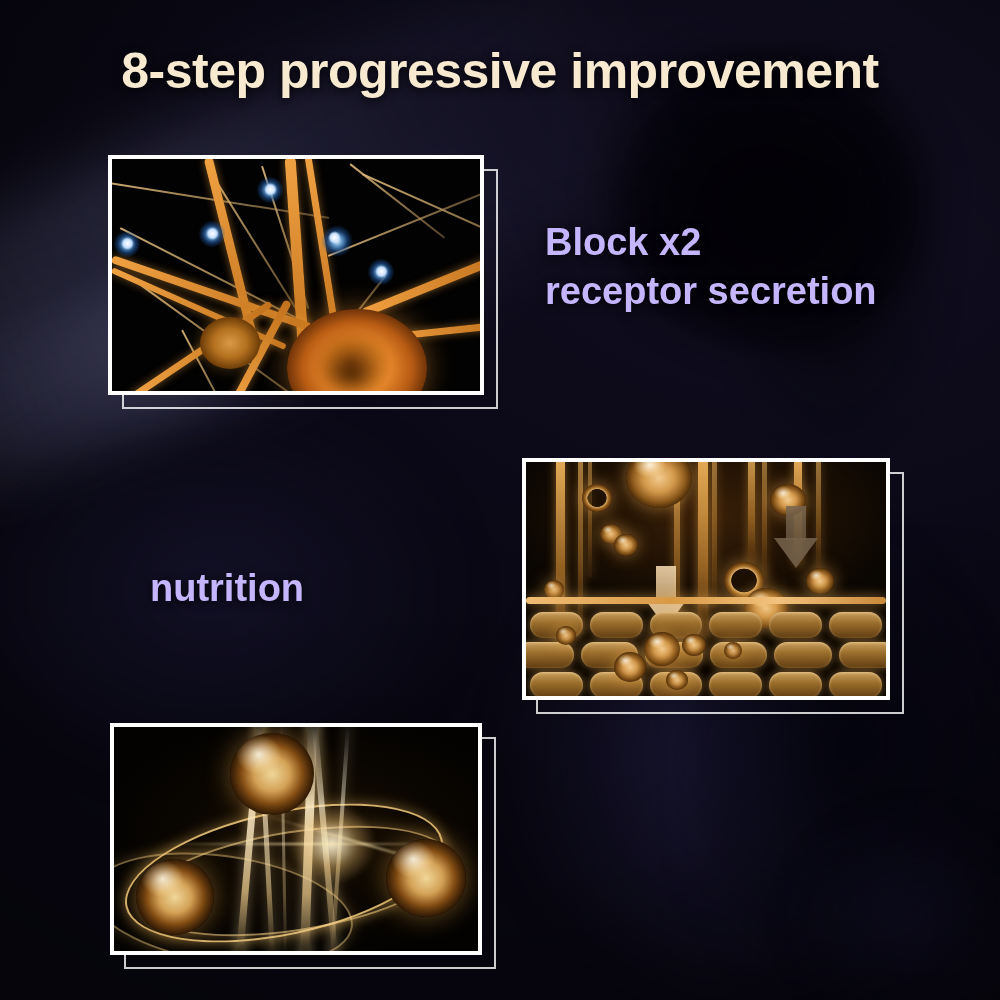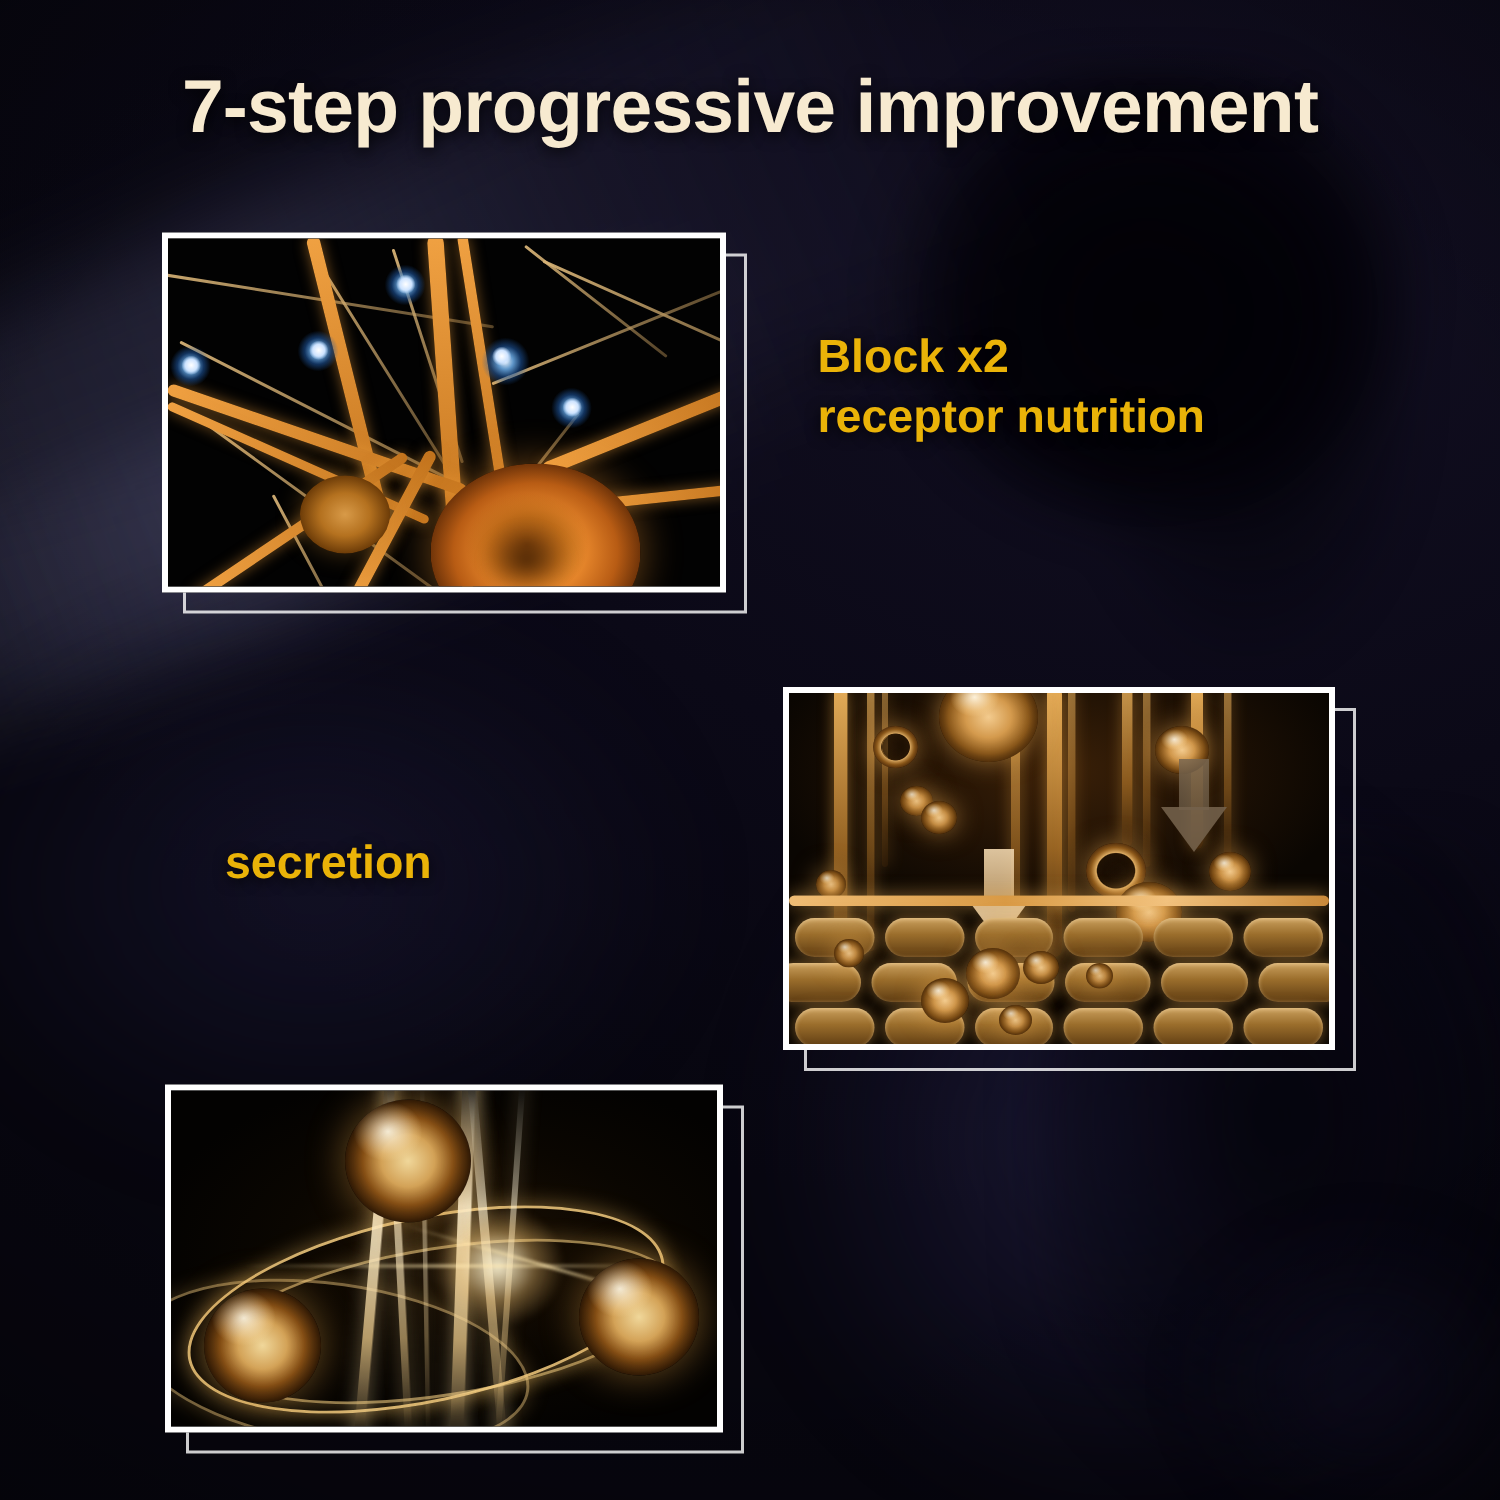--- a/index.html
+++ b/index.html
@@ -205,43 +205,43 @@
   .flare{
     position:absolute;
     background:radial-gradient(closest-side, rgba(255,246,214,.95), rgba(255,205,120,.35) 42%, rgba(0,0,0,0) 74%);
     filter:blur(2px);
   }
   .flare-x{position:absolute;background:linear-gradient(90deg,rgba(0,0,0,0),rgba(255,232,175,.75),rgba(0,0,0,0));height:2px;filter:blur(1px);}
 
   
   .caption{
     position:absolute;
-    color:#eab308;
-    font-size:31px;font-weight:bold;line-height:1.30;
+    color:#c4b5fd;
+    font-size:38px;font-weight:bold;line-height:1.30;
     text-shadow:0 2px 9px rgba(0,0,0,.8);
     white-space:pre-line;
   }
 </style>
 </head>
 <body>
 
 <div id="poster">
 
   <div class="bg-base"></div>
   <div class="bg-haze"></div>
   <div class="bg-haze2"></div>
   <div class="sil-head"></div>
   <div class="sil-hair"></div>
   <div class="sil-body"></div>
   <div class="sil-shoulder"></div>
   <div class="beam"></div>
   <div class="beam2"></div>
   <div class="bg-vignette"></div>
 
-  <div class="title">7-step progressive improvement</div>
+  <div class="title">8-step progressive improvement</div>
 
   <div class="panel-wrap" style="left:108px;top:155px;width:376px;height:240px;">
     <div class="panel-ghost"></div>
     <div class="panel">
       <div class="panel-inner">
         <div class="neuron-bg"></div>
 
         <div class="axonthin" style="left:-10px;top:22px;width:230px;height:2px;transform:rotate(9deg);"></div>
         <div class="axonthin" style="left:96px;top:8px;width:170px;height:2px;transform:rotate(58deg);"></div>
         <div class="axonthin" style="left:150px;top:6px;width:150px;height:2px;transform:rotate(72deg);"></div>
@@ -270,21 +270,21 @@
 
         <div class="syn" style="left:141px;top:14px;"></div>
         <div class="syn" style="left:83px;top:58px;"></div>
         <div class="syn" style="left:-2px;top:68px;"></div>
         <div class="syn" style="left:205px;top:62px;width:40px;height:40px;"></div>
         <div class="syn" style="left:252px;top:96px;"></div>
       </div>
     </div>
   </div>
 
-  <div class="caption" style="left:545px;top:218px;"><span>Block x2</span><br><span>receptor nutrition</span></div>
+  <div class="caption" style="left:545px;top:218px;"><span>Block x2</span><br><span>receptor secretion</span></div>
 
   <div class="panel-wrap" style="left:522px;top:458px;width:368px;height:242px;">
     <div class="panel-ghost"></div>
     <div class="panel">
       <div class="panel-inner">
         <div class="p2bg"></div>
 
         <div class="strand" style="left:30px;height:182px;"></div>
         <div class="strand" style="left:52px;width:5px;height:176px;opacity:.7;"></div>
         <div class="strand" style="left:62px;width:4px;height:120px;opacity:.55;"></div>
@@ -345,21 +345,21 @@
         <div class="drop" style="left:30px;top:164px;width:20px;height:19px;"></div>
         <div class="drop" style="left:118px;top:170px;width:36px;height:34px;"></div>
         <div class="drop" style="left:88px;top:190px;width:32px;height:30px;"></div>
         <div class="drop" style="left:156px;top:172px;width:24px;height:22px;"></div>
         <div class="drop" style="left:198px;top:180px;width:18px;height:17px;"></div>
         <div class="drop" style="left:140px;top:208px;width:22px;height:20px;"></div>
       </div>
     </div>
   </div>
 
-  <div class="caption" style="left:150px;top:515px;"><br><span>secretion</span></div>
+  <div class="caption" style="left:150px;top:515px;"><br><span>nutrition</span></div>
 
   <div class="panel-wrap" style="left:110px;top:723px;width:372px;height:232px;">
     <div class="panel-ghost"></div>
     <div class="panel">
       <div class="panel-inner">
         <div class="p3bg"></div>
 
         <div class="ribbon" style="left:8px;top:84px;width:320px;height:120px;transform:rotate(-12deg);"></div>
         <div class="ribbon" style="left:24px;top:104px;width:310px;height:96px;transform:rotate(-9deg);opacity:.7;"></div>
         <div class="ribbon" style="left:-24px;top:128px;width:260px;height:104px;transform:rotate(8deg);opacity:.55;"></div>

